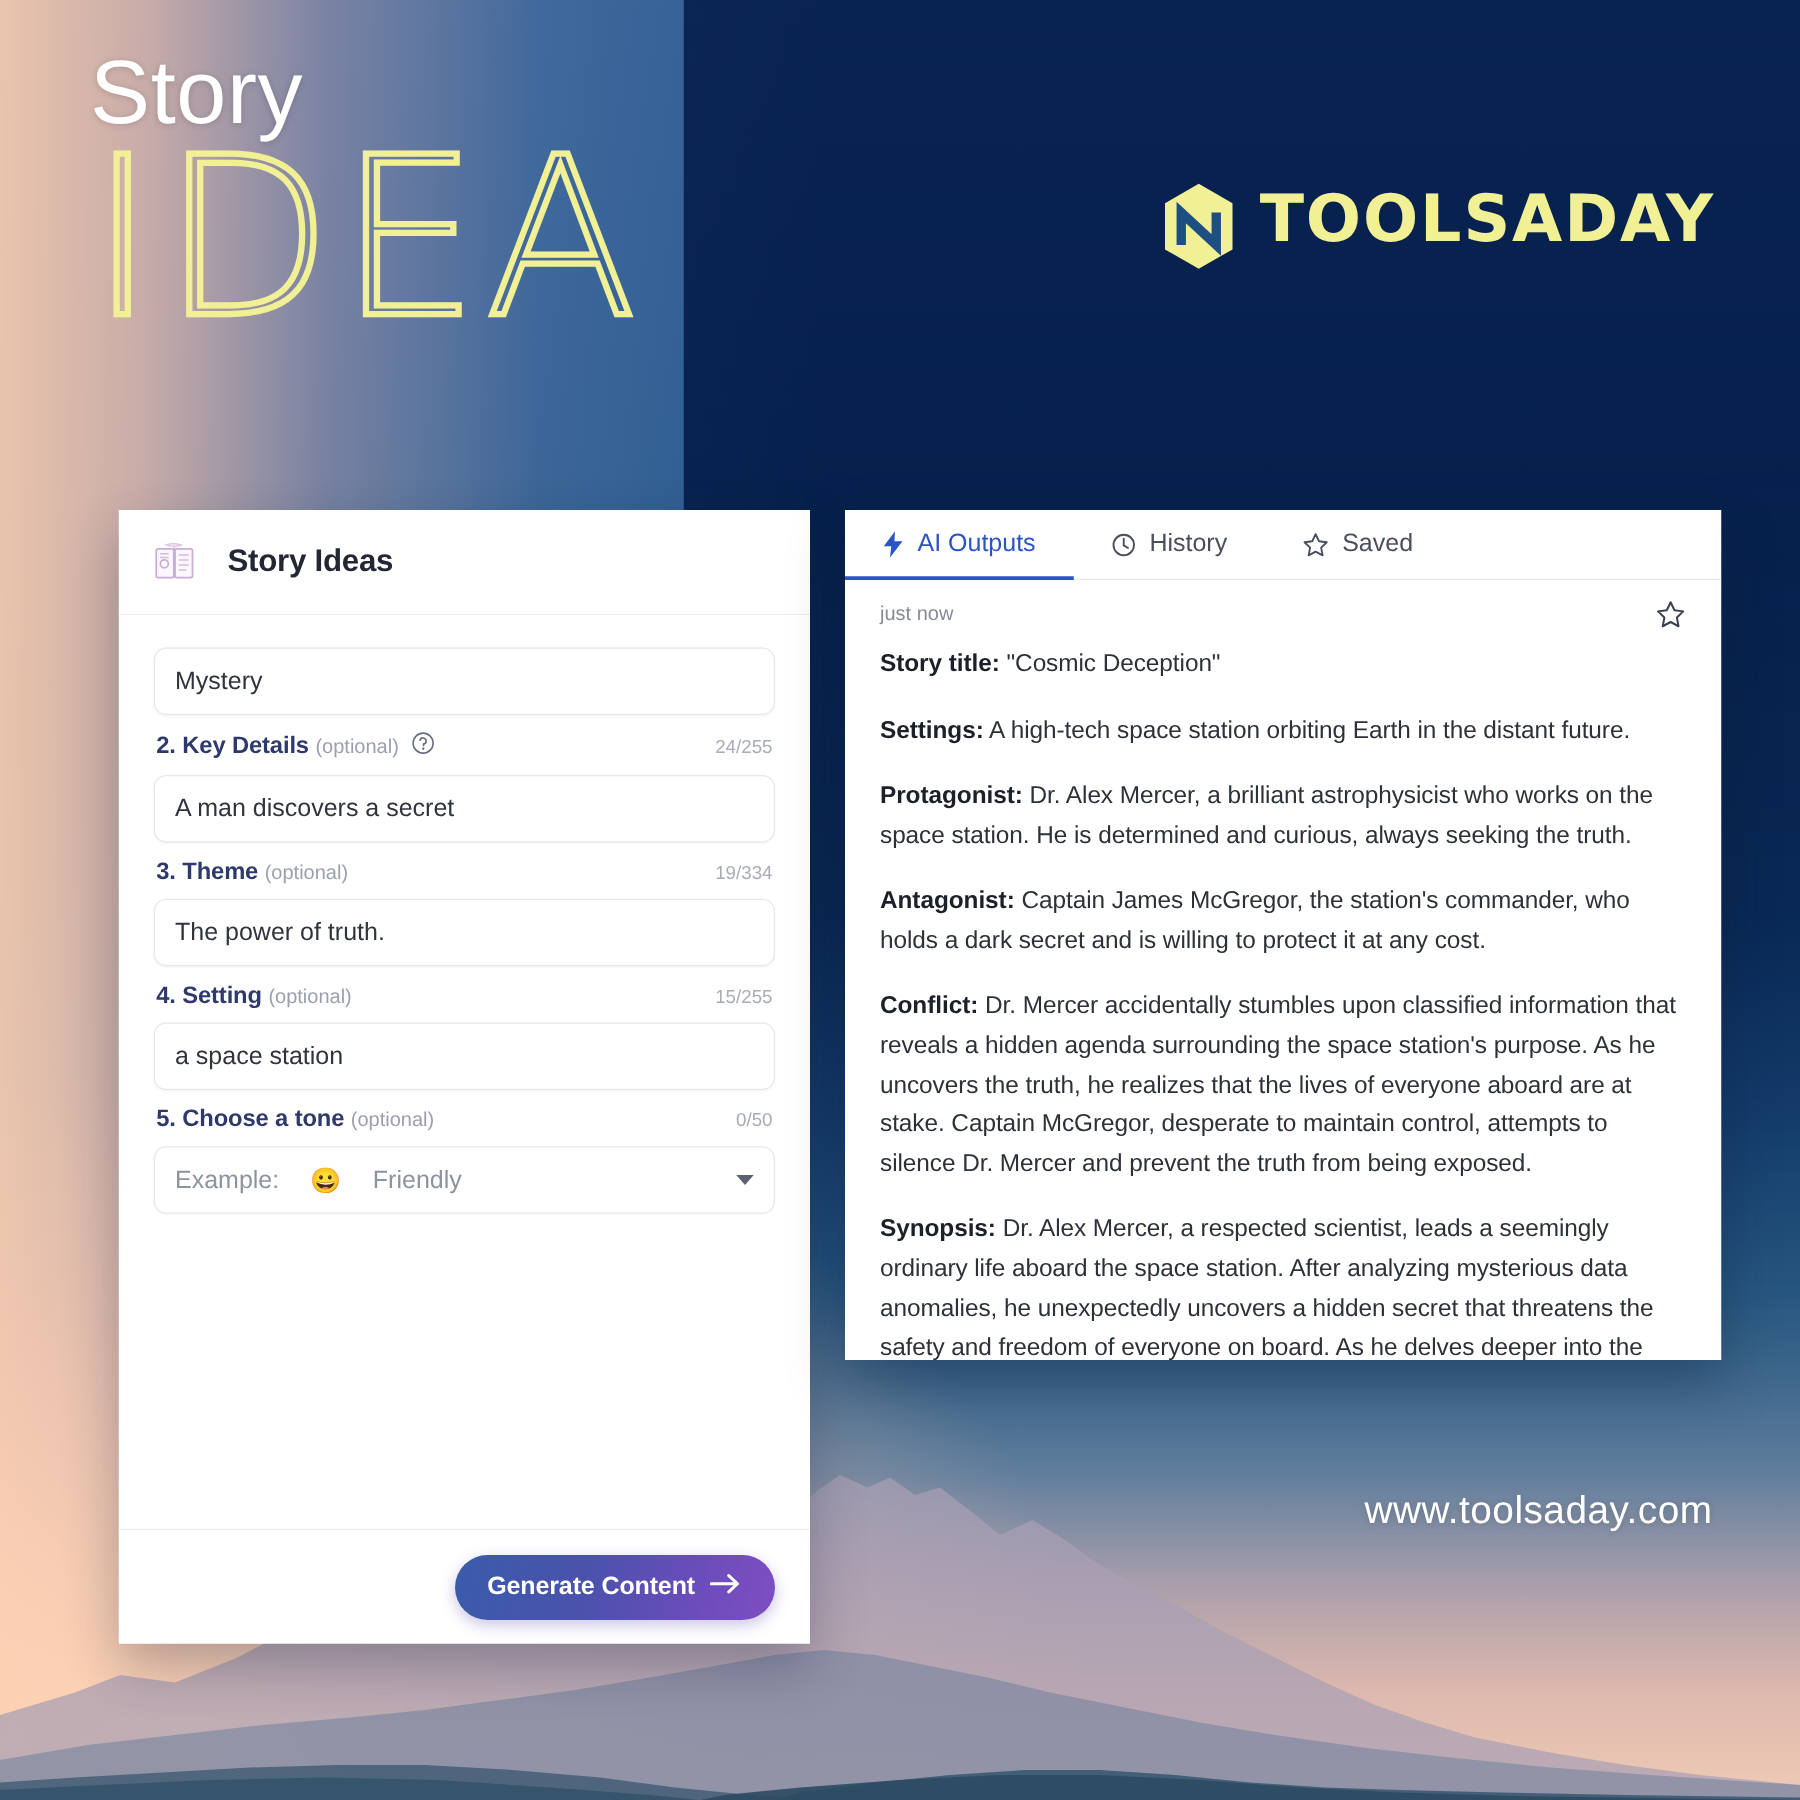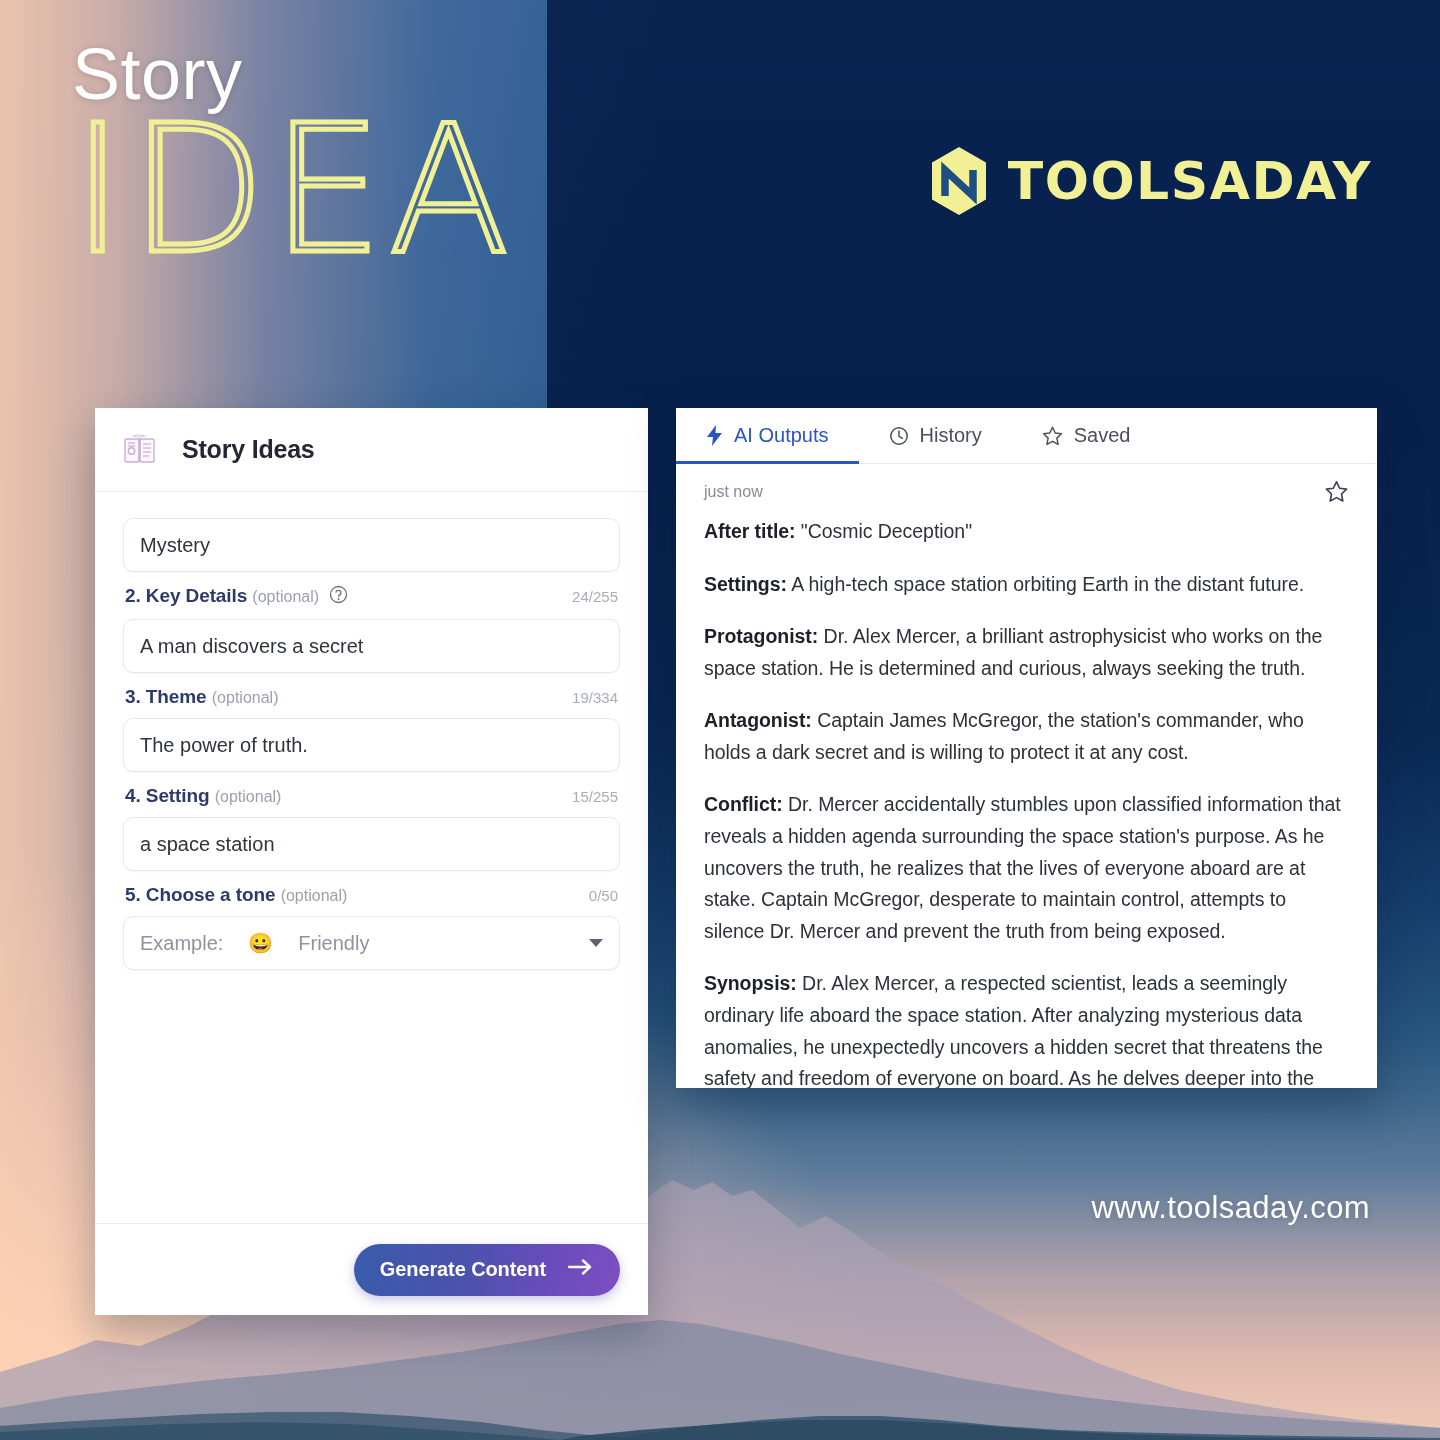--- a/index.html
+++ b/index.html
@@ -66,21 +66,21 @@
     font-size: 176px; line-height: 0.86; font-weight: 300; letter-spacing: 6px;
     color: transparent;
     -webkit-text-stroke: 5px #f2f095;
     margin-top: 6px;
     font-family: "DejaVu Sans", sans-serif;
   }
 
   
   .brand {
     position: absolute; right: 68px; top: 146px; z-index: 5;
-    display: flex; align-items: center; gap: 18px;
+    display: flex; align-items: flex-start; gap: 18px;
   }
   .brand-mark { width: 62px; height: 70px; flex: none; }
   .brand-name {
     font-size: 52px; font-weight: 700; letter-spacing: 1.5px; color: #f2f095;
     font-family: "DejaVu Sans", sans-serif;
   }
 
   
   .website {
     position: absolute; right: 70px; top: 1190px; z-index: 5;
@@ -125,21 +125,21 @@
   .caret { width: 0; height: 0; border-left: 7px solid transparent; border-right: 7px solid transparent; border-top: 8px solid #5c6270; }
 
   .form-foot {
     flex: none; height: 92px; border-top: 1px solid #eceef2;
     display: flex; align-items: center; justify-content: flex-end; padding: 0 28px;
   }
   .gen-btn {
     height: 52px; padding: 0 26px; border: none; border-radius: 26px; cursor: pointer;
     background: linear-gradient(100deg, #3a5bab 0%, #4b52ac 42%, #6b4cbb 75%, #7e4ec2 100%);
     color: #fff; font-size: 20px; font-weight: 700; letter-spacing: -0.1px;
-    display: flex; align-items: center; gap: 22px;
+    display: flex; align-items: center; gap: 12px;
     font-family: "Liberation Sans", sans-serif;
     box-shadow: 0 4px 12px rgba(80,60,170,.30);
   }
 
   
   .out-card {
     position: absolute; left: 676px; top: 408px; width: 701px; height: 680px;
     background: #ffffff; z-index: 10; overflow: hidden;
     box-shadow: 0 18px 40px rgba(10,25,55,0.34);
     display: flex; flex-direction: column;
@@ -341,20 +341,20 @@
   <div class="out-meta">
     <span class="out-time">just now</span>
     <span class="star-btn">
       <svg width="25" height="24" viewBox="0 0 25 24">
         <path d="M12.5 1.8 L15.6 8.2 L22.6 9.1 L17.5 14 L18.8 21 L12.5 17.6 L6.2 21 L7.5 14 L2.4 9.1 L9.4 8.2 Z" fill="none" stroke="#3c4150" stroke-width="1.6" stroke-linejoin="round"></path>
       </svg>
     </span>
   </div>
 
   <div class="out-body">
-    <p><b>After title:</b><span> "Cosmic Deception"</span></p>
+    <p><b>Story title:</b><span> "Cosmic Deception"</span></p>
     <p><b>Settings:</b><span> A high-tech space station orbiting Earth in the distant future.</span></p>
     <p><b>Protagonist:</b><span> Dr. Alex Mercer, a brilliant astrophysicist who works on the space station. He is determined and curious, always seeking the truth.</span></p>
     <p><b>Antagonist:</b><span> Captain James McGregor, the station's commander, who holds a dark secret and is willing to protect it at any cost.</span></p>
     <p><b>Conflict:</b><span> Dr. Mercer accidentally stumbles upon classified information that reveals a hidden agenda surrounding the space station's purpose. As he uncovers the truth, he realizes that the lives of everyone aboard are at stake. Captain McGregor, desperate to maintain control, attempts to silence Dr. Mercer and prevent the truth from being exposed.</span></p>
     <p><b>Synopsis:</b><span> Dr. Alex Mercer, a respected scientist, leads a seemingly ordinary life aboard the space station. After analyzing mysterious data anomalies, he unexpectedly uncovers a hidden secret that threatens the safety and freedom of everyone on board. As he delves deeper into the secret's nature, he realizes the</span></p>
   </div>
 </div>
 
 </body></html>

